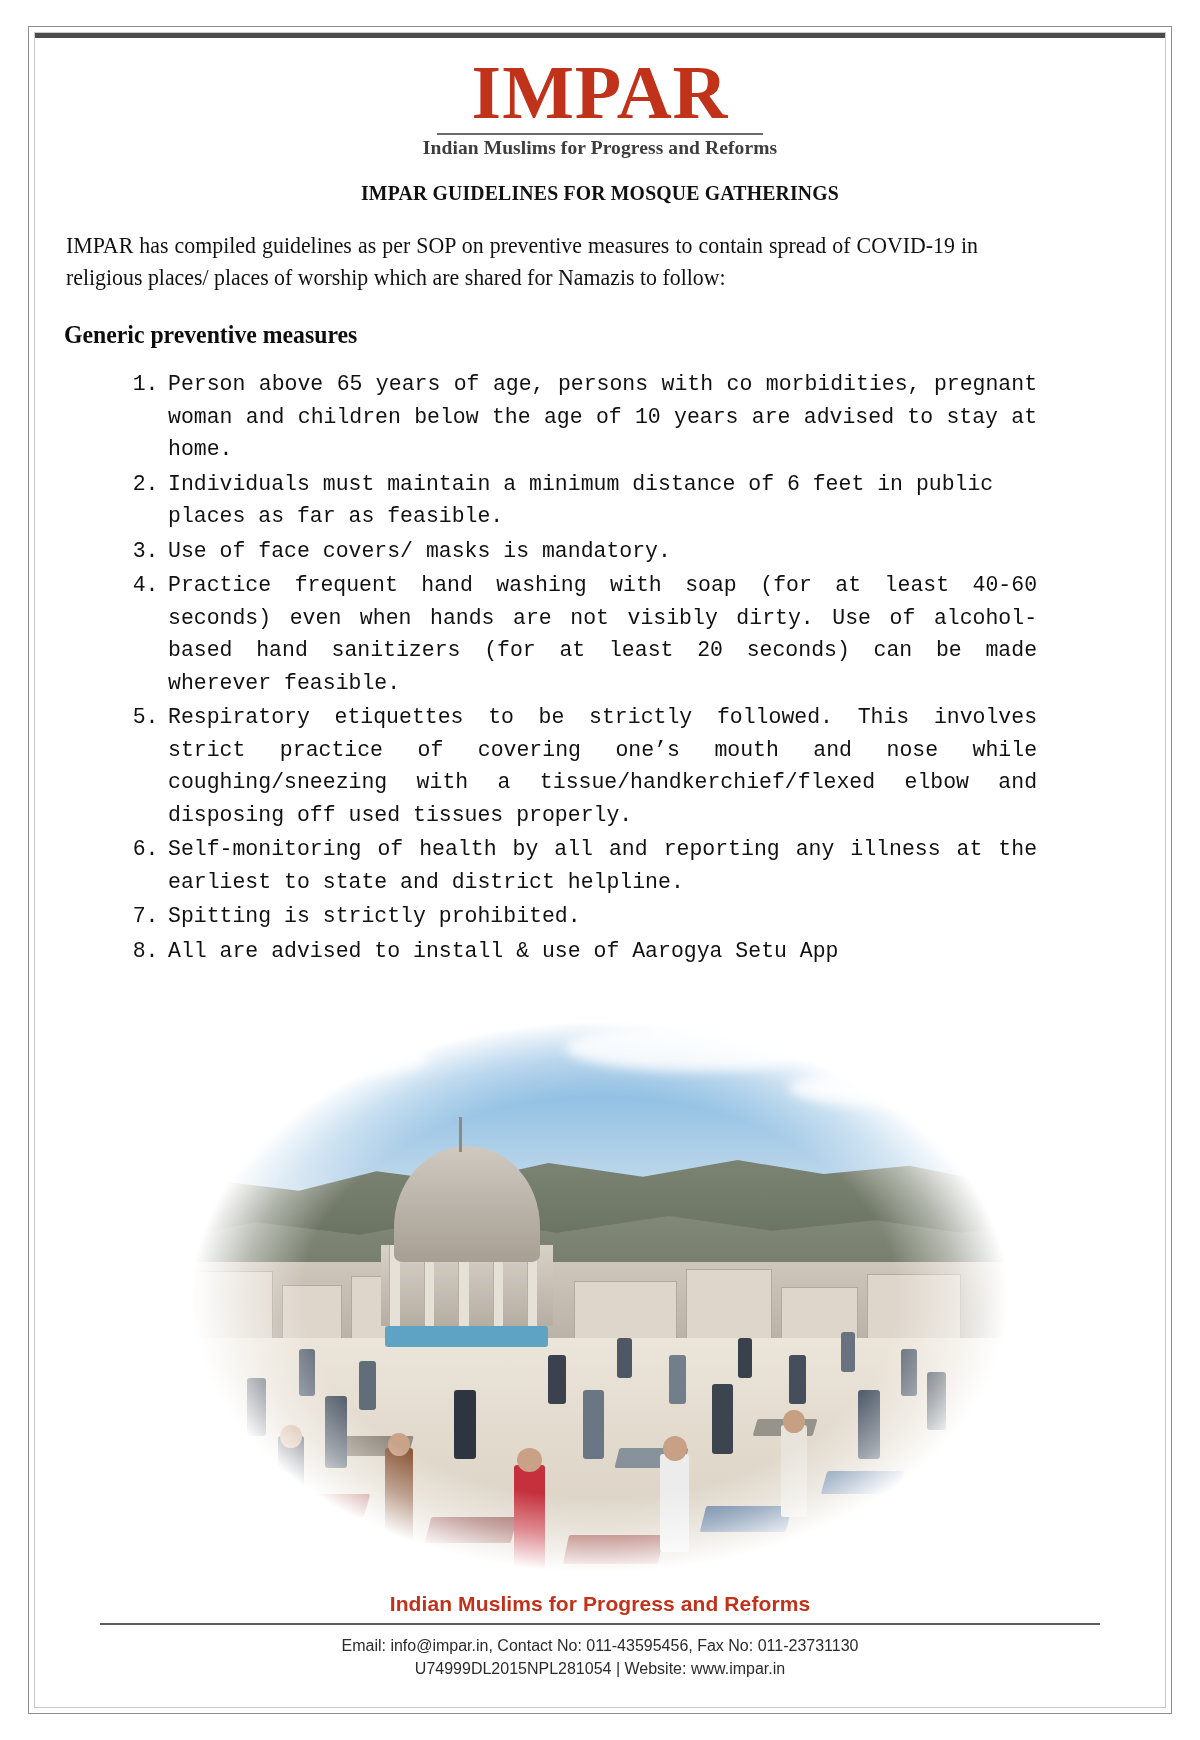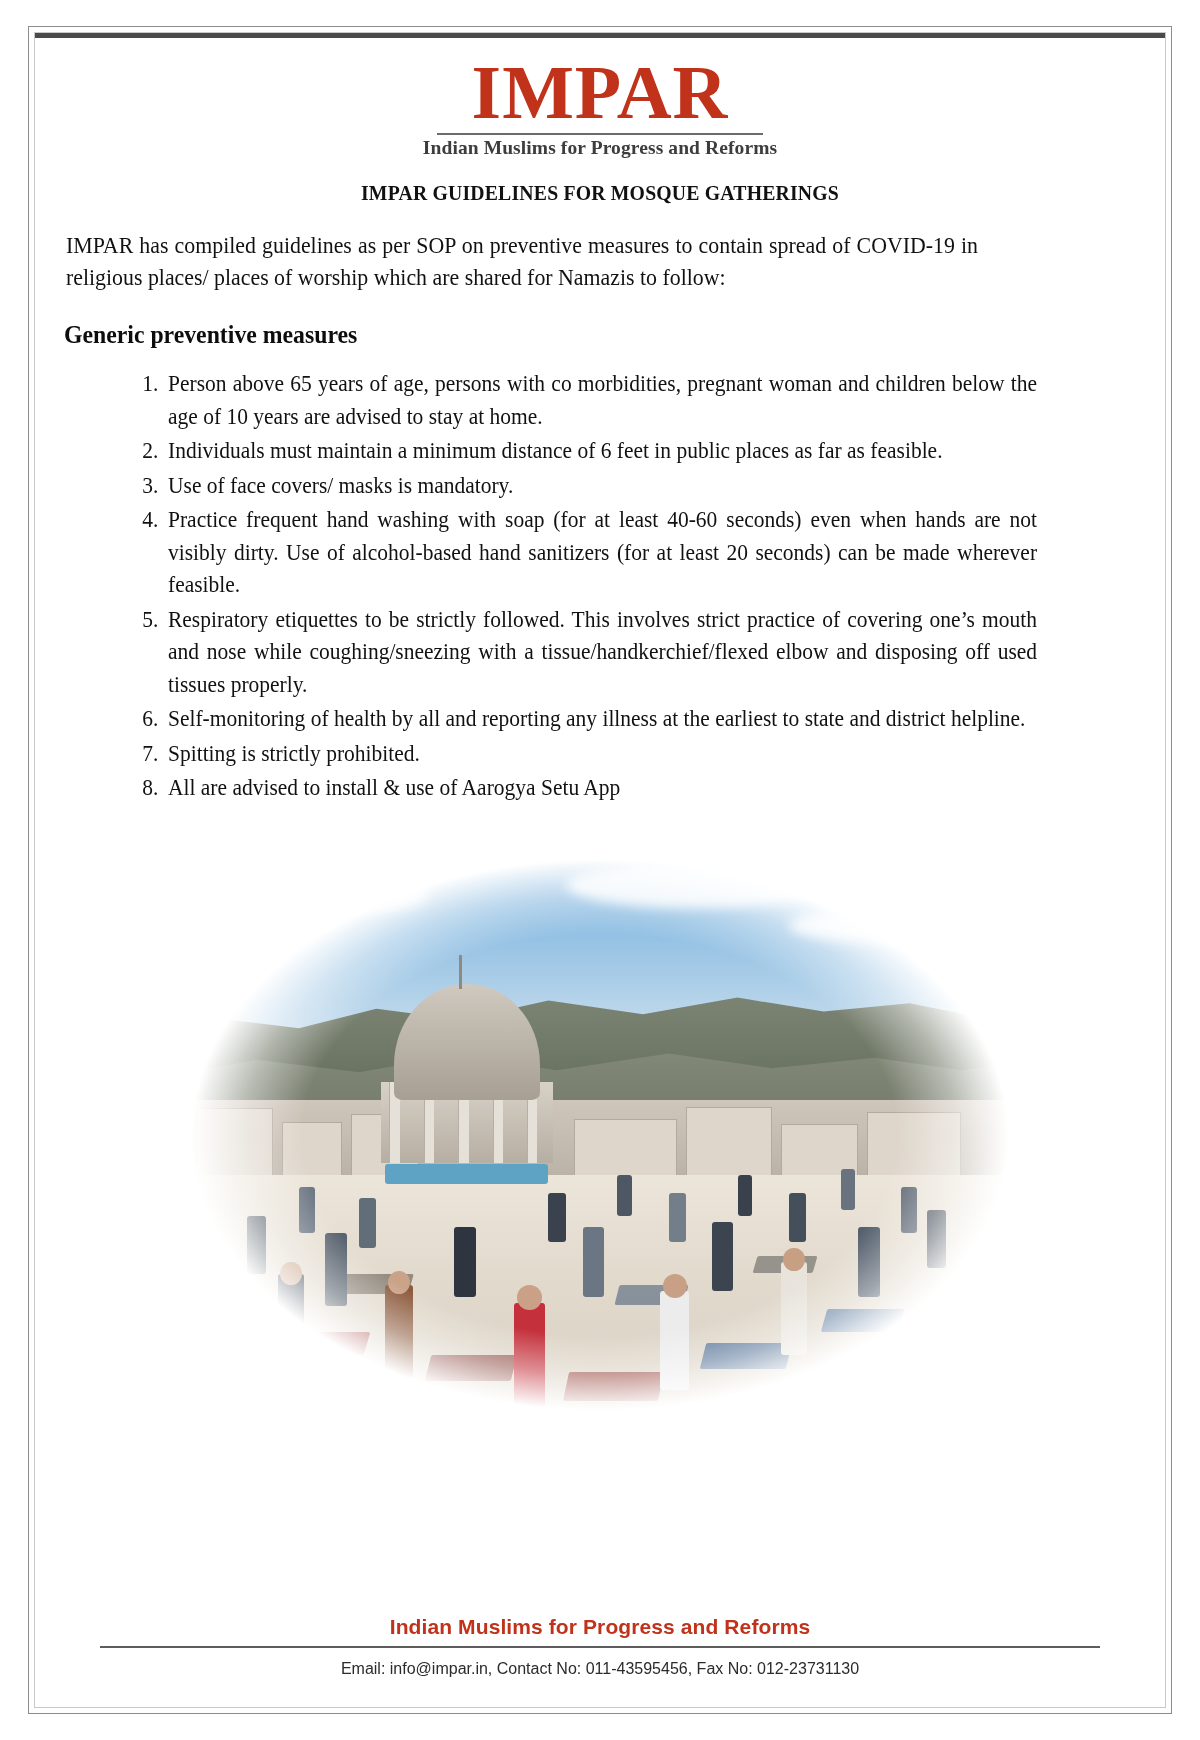--- a/index.html
+++ b/index.html
@@ -19,21 +19,21 @@
   .logo-rule{width:326px;height:2px;background:#6b6b6b;margin:1px auto 2px auto;}
   .logo-sub{font-family:"Liberation Serif",serif;font-weight:bold;color:#3d3d3d;font-size:19.5px;line-height:22px;letter-spacing:.1px;}
 
   
   .doc-title{margin-top:22px;text-align:center;font-family:"Liberation Serif",serif;font-weight:bold;font-size:21px;letter-spacing:.2px;color:#111;transform:scaleX(.94);transform-origin:center;}
 
   
   .intro{margin:24px 6px 0 6px;font-size:23px;line-height:32px;color:#111;text-align:justify;transform:scaleX(.95);transform-origin:left top;width:960px;}
   .section-h{margin:26px 0 0 4px;font-weight:bold;font-size:25px;line-height:30px;color:#0d0d0d;transform:scaleX(.95);transform-origin:left top;}
 
-  ol.guidelines{margin:18px 0 7px 0;padding-left:108px;width:910px;list-style:none;counter-reset:g;}
+  ol.guidelines{margin:18px 0 7px 0;padding-left:108px;width:910px;list-style:none;counter-reset:g;font-family:Liberation Mono, monospace;}
   ol.guidelines li{position:relative;counter-increment:g;font-size:22.5px;line-height:32.5px;color:#111;text-align:justify;margin-bottom:2px;transform:scaleX(.955);transform-origin:left top;}
   ol.guidelines li::before{content:counter(g) ".";position:absolute;left:-40px;top:0;width:30px;text-align:right;font-size:22.5px;color:#111;}
   ol.guidelines li.nojust{text-align:left;}
 
   
   .photo-block{position:relative;margin:40px auto 0 auto;width:860px;height:580px;}
   .photo-oval{position:absolute;left:0;top:0;width:860px;height:580px;border-radius:50%/50%;overflow:hidden;
      -webkit-mask-image:radial-gradient(ellipse 48% 48% at 50% 50%, #000 72%, rgba(0,0,0,.55) 86%, rgba(0,0,0,0) 99%);
      mask-image:radial-gradient(ellipse 48% 48% at 50% 50%, #000 72%, rgba(0,0,0,.55) 86%, rgba(0,0,0,0) 99%);}
   .ph-sky{position:absolute;left:0;top:0;width:100%;height:36%;background:linear-gradient(#6ea8d8 0%,#95c2e4 45%,#cfe1ee 100%);}
@@ -155,17 +155,18 @@
         <div class="ph-person" style="left:15%;top:59%;width:1.9%;height:8%;background:#6d7784;"></div>
         <div class="ph-person" style="left:52%;top:57%;width:1.7%;height:7%;background:#4e5864;"></div>
         <div class="ph-person" style="left:66%;top:57%;width:1.7%;height:7%;background:#39414c;"></div>
         <div class="ph-person" style="left:78%;top:56%;width:1.7%;height:7%;background:#69737f;"></div>
       </div>
     </div>
 
     <div class="footer">
       <div class="f-org">Indian Muslims for Progress and Reforms</div>
       <div class="f-rule"></div>
-      <div class="f-line">Email: info@impar.in, Contact No: 011-43595456, Fax No: 012-23731130</div>
+      <div class="f-line">Email: info@impar.in, Contact No: 011-43595456, Fax No: 011-23731130</div>
+      <div class="f-line">U74999DL2015NPL281054 | Website: www.impar.in</div>
     </div>
 
   </div>
 </div>
 
 </body></html>

